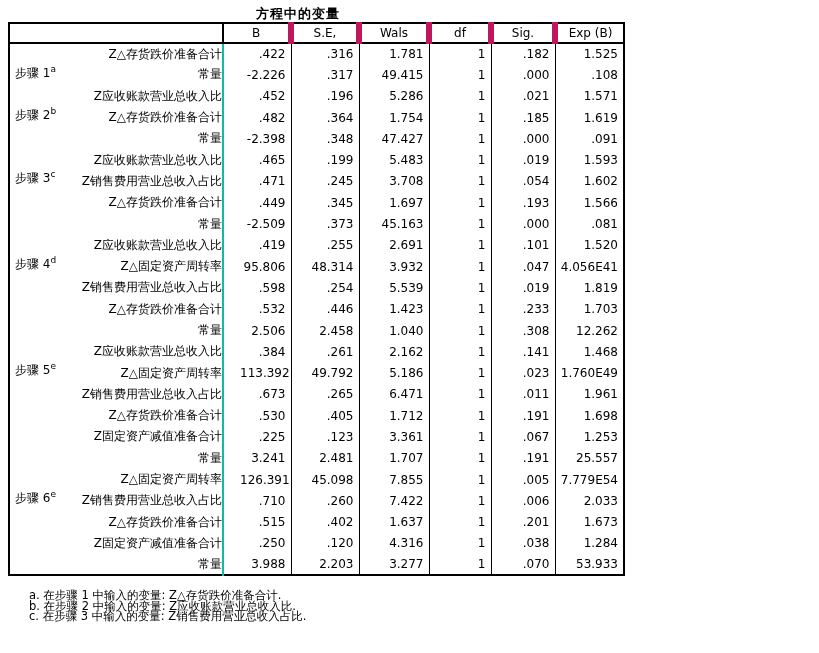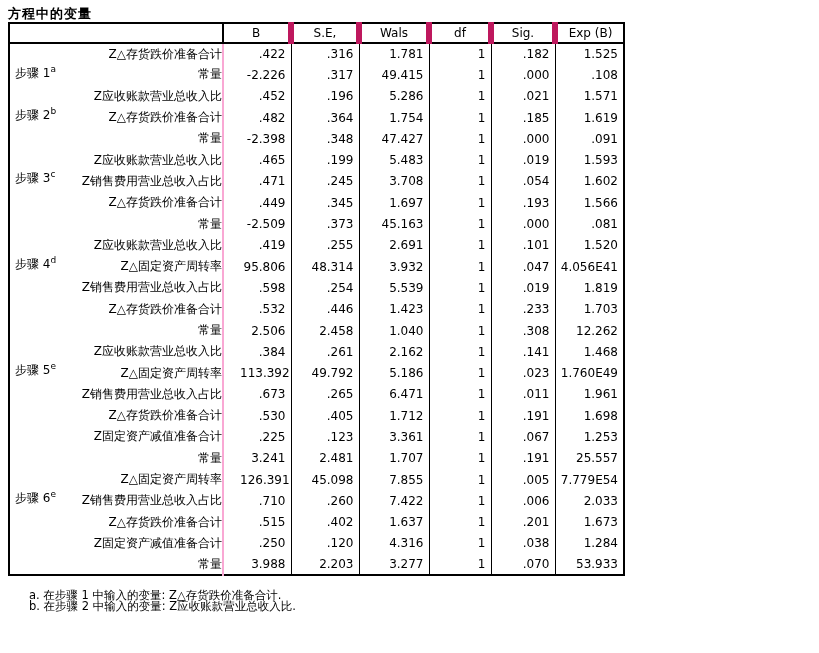--- a/index.html
+++ b/index.html
@@ -10,21 +10,21 @@
     height: 653px;
     font-family: "DejaVu Sans", "Liberation Sans", sans-serif;
     color: #000;
     overflow: hidden;
   }
   .title {
     position: absolute;
     top: 5px;
     left: 8px;
     width: 580px;
-    text-align: left;
+    text-align: center;
     font-size: 13px;
     font-weight: bold;
     letter-spacing: 1px;
   }
   table.spss {
     position: absolute;
     left: 8px;
     top: 22px;
     width: 615px;
     border-collapse: collapse;
@@ -51,21 +51,21 @@
     vertical-align: top;
   }
   td.step sup { font-size: 9px; }
   td.varname { text-align: right; padding-left: 4px; height: 21.3px; }
   td.num {
     text-align: right;
     padding-right: 5px;
     border-left: 1px solid #000;
     height: 21.3px;
   }
-  td.num.first { border-left: 2px solid #f9a8d4; padding-left: 16px; }
+  td.num.first { border-left: 2px solid #14b8a6; padding-left: 16px; }
   .footnotes {
     position: absolute;
     left: 29px;
     top: 590px;
     font-size: 11.5px;
     line-height: 10.6px;
   }
 </style>
 </head>
 <body>
@@ -325,13 +325,14 @@
         <td class="num">1</td>
         <td class="num">.070</td>
         <td class="num">53.933</td>
       </tr>
     </tbody>
 </table>
 
 <div class="footnotes">
     <div>a. 在步骤 1 中输入的变量: Z△存货跌价准备合计.</div>
     <div>b. 在步骤 2 中输入的变量: Z应收账款营业总收入比.</div>
+    <div>c. 在步骤 3 中输入的变量: Z销售费用营业总收入占比.</div>
   </div>
 
 </body></html>

